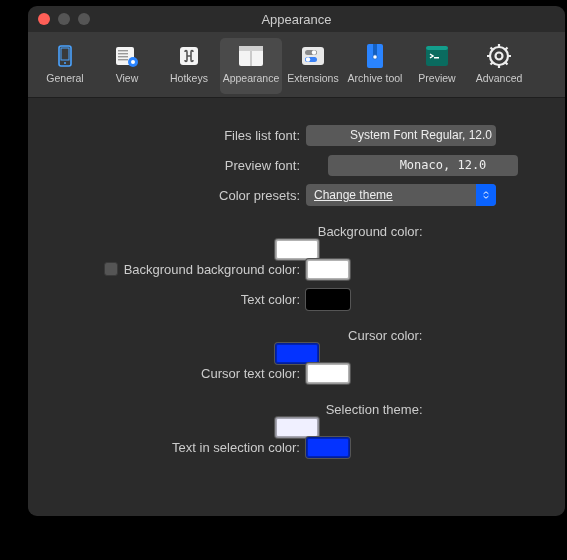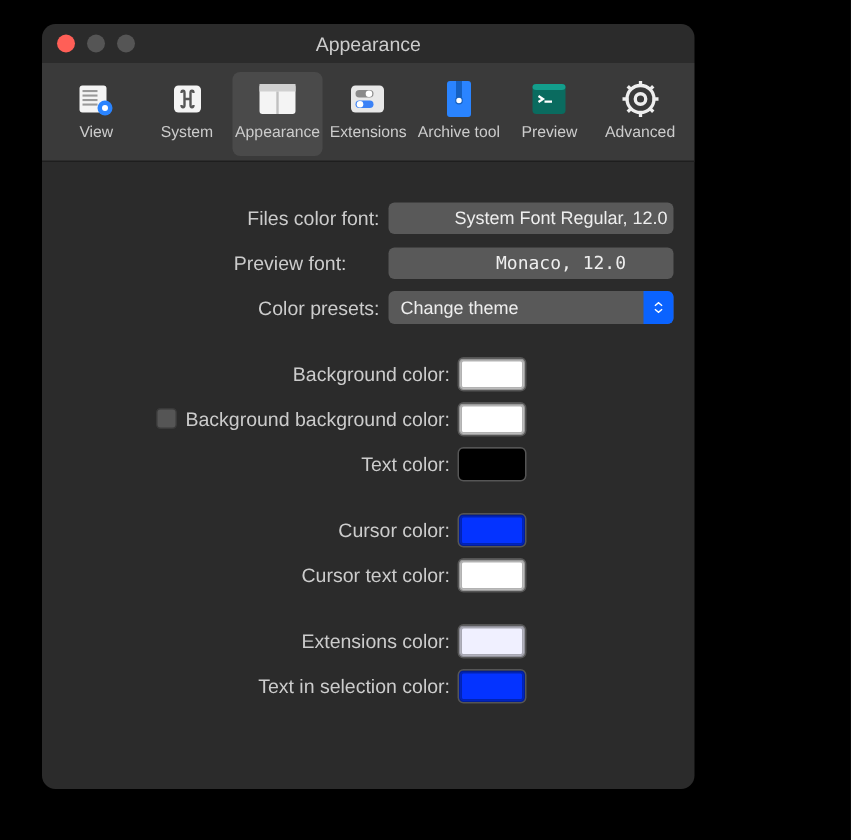--- a/index.html
+++ b/index.html
@@ -1,36 +1,36 @@
 <!DOCTYPE html>
 <html><head>
 <meta charset="utf-8">
 <style>
   * { box-sizing: border-box; margin: 0; padding: 0; }
   html, body { background: #000; width: 567px; height: 560px; font-family: -apple-system, "Helvetica Neue", Arial, sans-serif; font-size: 13px; color: #ddd; }
-  .window { position: absolute; left: 28px; top: 16px; width: 435px; height: 510px; background: #2b2b2b; border-radius: 9px; box-shadow: 0 12px 40px rgba(0,0,0,0.6); overflow: hidden; }
+  .window { position: absolute; left: 28px; top: 6px; width: 537px; height: 510px; background: #2b2b2b; border-radius: 9px; box-shadow: 0 12px 40px rgba(0,0,0,0.6); overflow: hidden; }
   .titlebar { height: 26px; position: relative; display: flex; align-items: center; justify-content: center; }
   .title-text { font-size: 13px; color: #ccc; }
   .traffic { position: absolute; left: 10px; top: 7px; display: flex; gap: 8px; }
   .tl { width: 12px; height: 12px; border-radius: 50%; }
   .tl.red { background: #ff5f57; }
   .tl.gray { background: #555; }
   .toolbar { height: 66px; background: #3a3a3a; display: flex; align-items: flex-start; padding: 6px 6px 0 6px; border-bottom: 1px solid #1e1e1e; }
   .tb-item { width: 62px; height: 56px; display: flex; flex-direction: column; align-items: center; justify-content: flex-start; padding-top: 4px; border-radius: 5px; cursor: default; }
   .tb-item.selected { background: #4a4a4a; }
   .tb-icon { width: 28px; height: 28px; display: flex; align-items: center; justify-content: center; }
   .tb-label { font-size: 10.5px; color: #ccc; margin-top: 2px; text-align: center; }
   .form { padding: 22px 14px 0 14px; }
   .row { display: flex; align-items: center; height: 30px; }
-  .row.gap-above { margin-top: 14px; }
+  .row.gap-above { margin-top: 14px; flex-direction: column; }
   .lbl { width: 264px; text-align: right; color: #ccc; font-size: 13px; padding-right: 6px; display: flex; align-items: center; justify-content: flex-end; gap: 6px; }
   .val { flex: 0 0 auto; }
   .font-btn { width: 190px; height: 21px; background: #595959; border-radius: 4px; color: #eee; font-size: 12px; display: flex; align-items: center; justify-content: center; cursor: default; padding-left: 40px; }
   .font-btn.mono { font-family: ui-monospace, Menlo, monospace; margin-left: 22px; }
-  .select { width: 190px; height: 22px; background: #595959; border-radius: 4px; position: relative; display: flex; align-items: center; padding: 0 8px; font-size: 12px; color: #eee; cursor: default; }
+  .select { width: 190px; height: 22px; background: #595959; border-radius: 4px; position: relative; display: flex; align-items: center; padding: 0 8px; font-size: 12px; color: #eee; cursor: default; text-decoration: underline; }
   .select .cap { position: absolute; right: 0; top: 0; width: 20px; height: 22px; background: #0a63ff; border-radius: 0 4px 4px 0; display: flex; align-items: center; justify-content: center; }
   .chev { width: 8px; height: 8px; }
   .swatch { width: 44px; height: 21px; border-radius: 3px; border: 1px solid rgba(0,0,0,0.4); position: relative; box-shadow: inset 0 0 0 1px rgba(0,0,0,0.3), 0 0 0 1px #555; }
   .swatch.inner-border::after { content: ""; position: absolute; inset: 2px; border: 1px solid rgba(0,0,0,0.7); border-radius: 1px; }
   .checkbox { width: 14px; height: 14px; background: #555; border-radius: 3px; border: 1px solid #3a3a3a; }
   svg { display: block; }
 </style>
 </head>
 <body>
 
@@ -40,20 +40,30 @@
     <div class="traffic">
       <div class="tl red"></div>
       <div class="tl gray"></div>
       <div class="tl gray"></div>
     </div>
     <span class="title-text">Appearance</span>
   </div>
 
   <div class="toolbar">
 
+    <div class="tb-item">
+      <span class="tb-icon">
+        <svg width="24" height="24" viewBox="0 0 24 24">
+            <rect x="6" y="2" width="12" height="20" rx="2" fill="none" stroke="#4aa3ff" stroke-width="1.6"></rect>
+            <rect x="8" y="4" width="8" height="12" fill="none" stroke="#4aa3ff" stroke-width="1"></rect>
+            <circle cx="12" cy="19" r="1" fill="#4aa3ff"></circle>
+          </svg>
+      </span>
+      <span class="tb-label">General</span>
+    </div>
 
     <div class="tb-item">
       <span class="tb-icon">
         <svg width="26" height="24" viewBox="0 0 26 24">
             <rect x="2" y="3" width="18" height="18" rx="2" fill="#f4f4f4"></rect>
             <rect x="4" y="6" width="10" height="1.4" fill="#999"></rect>
             <rect x="4" y="9" width="10" height="1.4" fill="#999"></rect>
             <rect x="4" y="12" width="10" height="1.4" fill="#999"></rect>
             <rect x="4" y="15" width="10" height="1.4" fill="#999"></rect>
             <circle cx="19" cy="18" r="5" fill="#2a84ff"></circle>
@@ -63,21 +73,21 @@
       <span class="tb-label">View</span>
     </div>
 
     <div class="tb-item">
       <span class="tb-icon">
         <svg width="24" height="24" viewBox="0 0 24 24">
             <rect x="3" y="3" width="18" height="18" rx="3" fill="#f4f4f4"></rect>
             <path d="M8 8 C8 6 10 6 10 8 L10 16 C10 18 8 18 8 16 M16 8 C16 6 14 6 14 8 L14 16 C14 18 16 18 16 16 M10 12 L14 12 M10 8 L10 16 M14 8 L14 16" stroke="#555" stroke-width="1.6" fill="none"></path>
           </svg>
       </span>
-      <span class="tb-label">System</span>
+      <span class="tb-label">Hotkeys</span>
     </div>
 
     <div class="tb-item selected">
       <span class="tb-icon">
         <svg width="26" height="22" viewBox="0 0 26 22">
             <rect x="1" y="1" width="24" height="20" rx="2" fill="#f4f4f4"></rect>
             <rect x="1" y="1" width="24" height="5" fill="#d0d0d0"></rect>
             <rect x="12.2" y="6" width="1.6" height="15" fill="#c0c0c0"></rect>
           </svg>
       </span>
@@ -138,21 +148,21 @@
           </svg>
       </span>
       <span class="tb-label">Advanced</span>
     </div>
 
   </div>
 
   <div class="form">
 
     <div class="row">
-      <div class="lbl">Files color font:</div>
+      <div class="lbl">Files list font:</div>
       <div class="val">
           <div class="font-btn">
             <span>System Font Regular, 12.0</span>
           </div>
         </div>
     </div>
 
     <div class="row">
       <div class="lbl">Preview font:</div>
       <div class="val">
@@ -208,21 +218,21 @@
     </div>
 
     <div class="row">
       <div class="lbl">Cursor text color:</div>
       <div class="val">
           <div class="swatch" style="background: rgb(255, 255, 255);"></div>
         </div>
     </div>
 
     <div class="row gap-above">
-      <div class="lbl">Extensions color:</div>
+      <div class="lbl">Selection theme:</div>
       <div class="val">
           <div class="swatch" style="background: rgb(240, 240, 255);"></div>
         </div>
     </div>
 
     <div class="row">
       <div class="lbl">Text in selection color:</div>
       <div class="val">
           <div class="swatch" style="background: rgb(4, 51, 255);"></div>
         </div>

